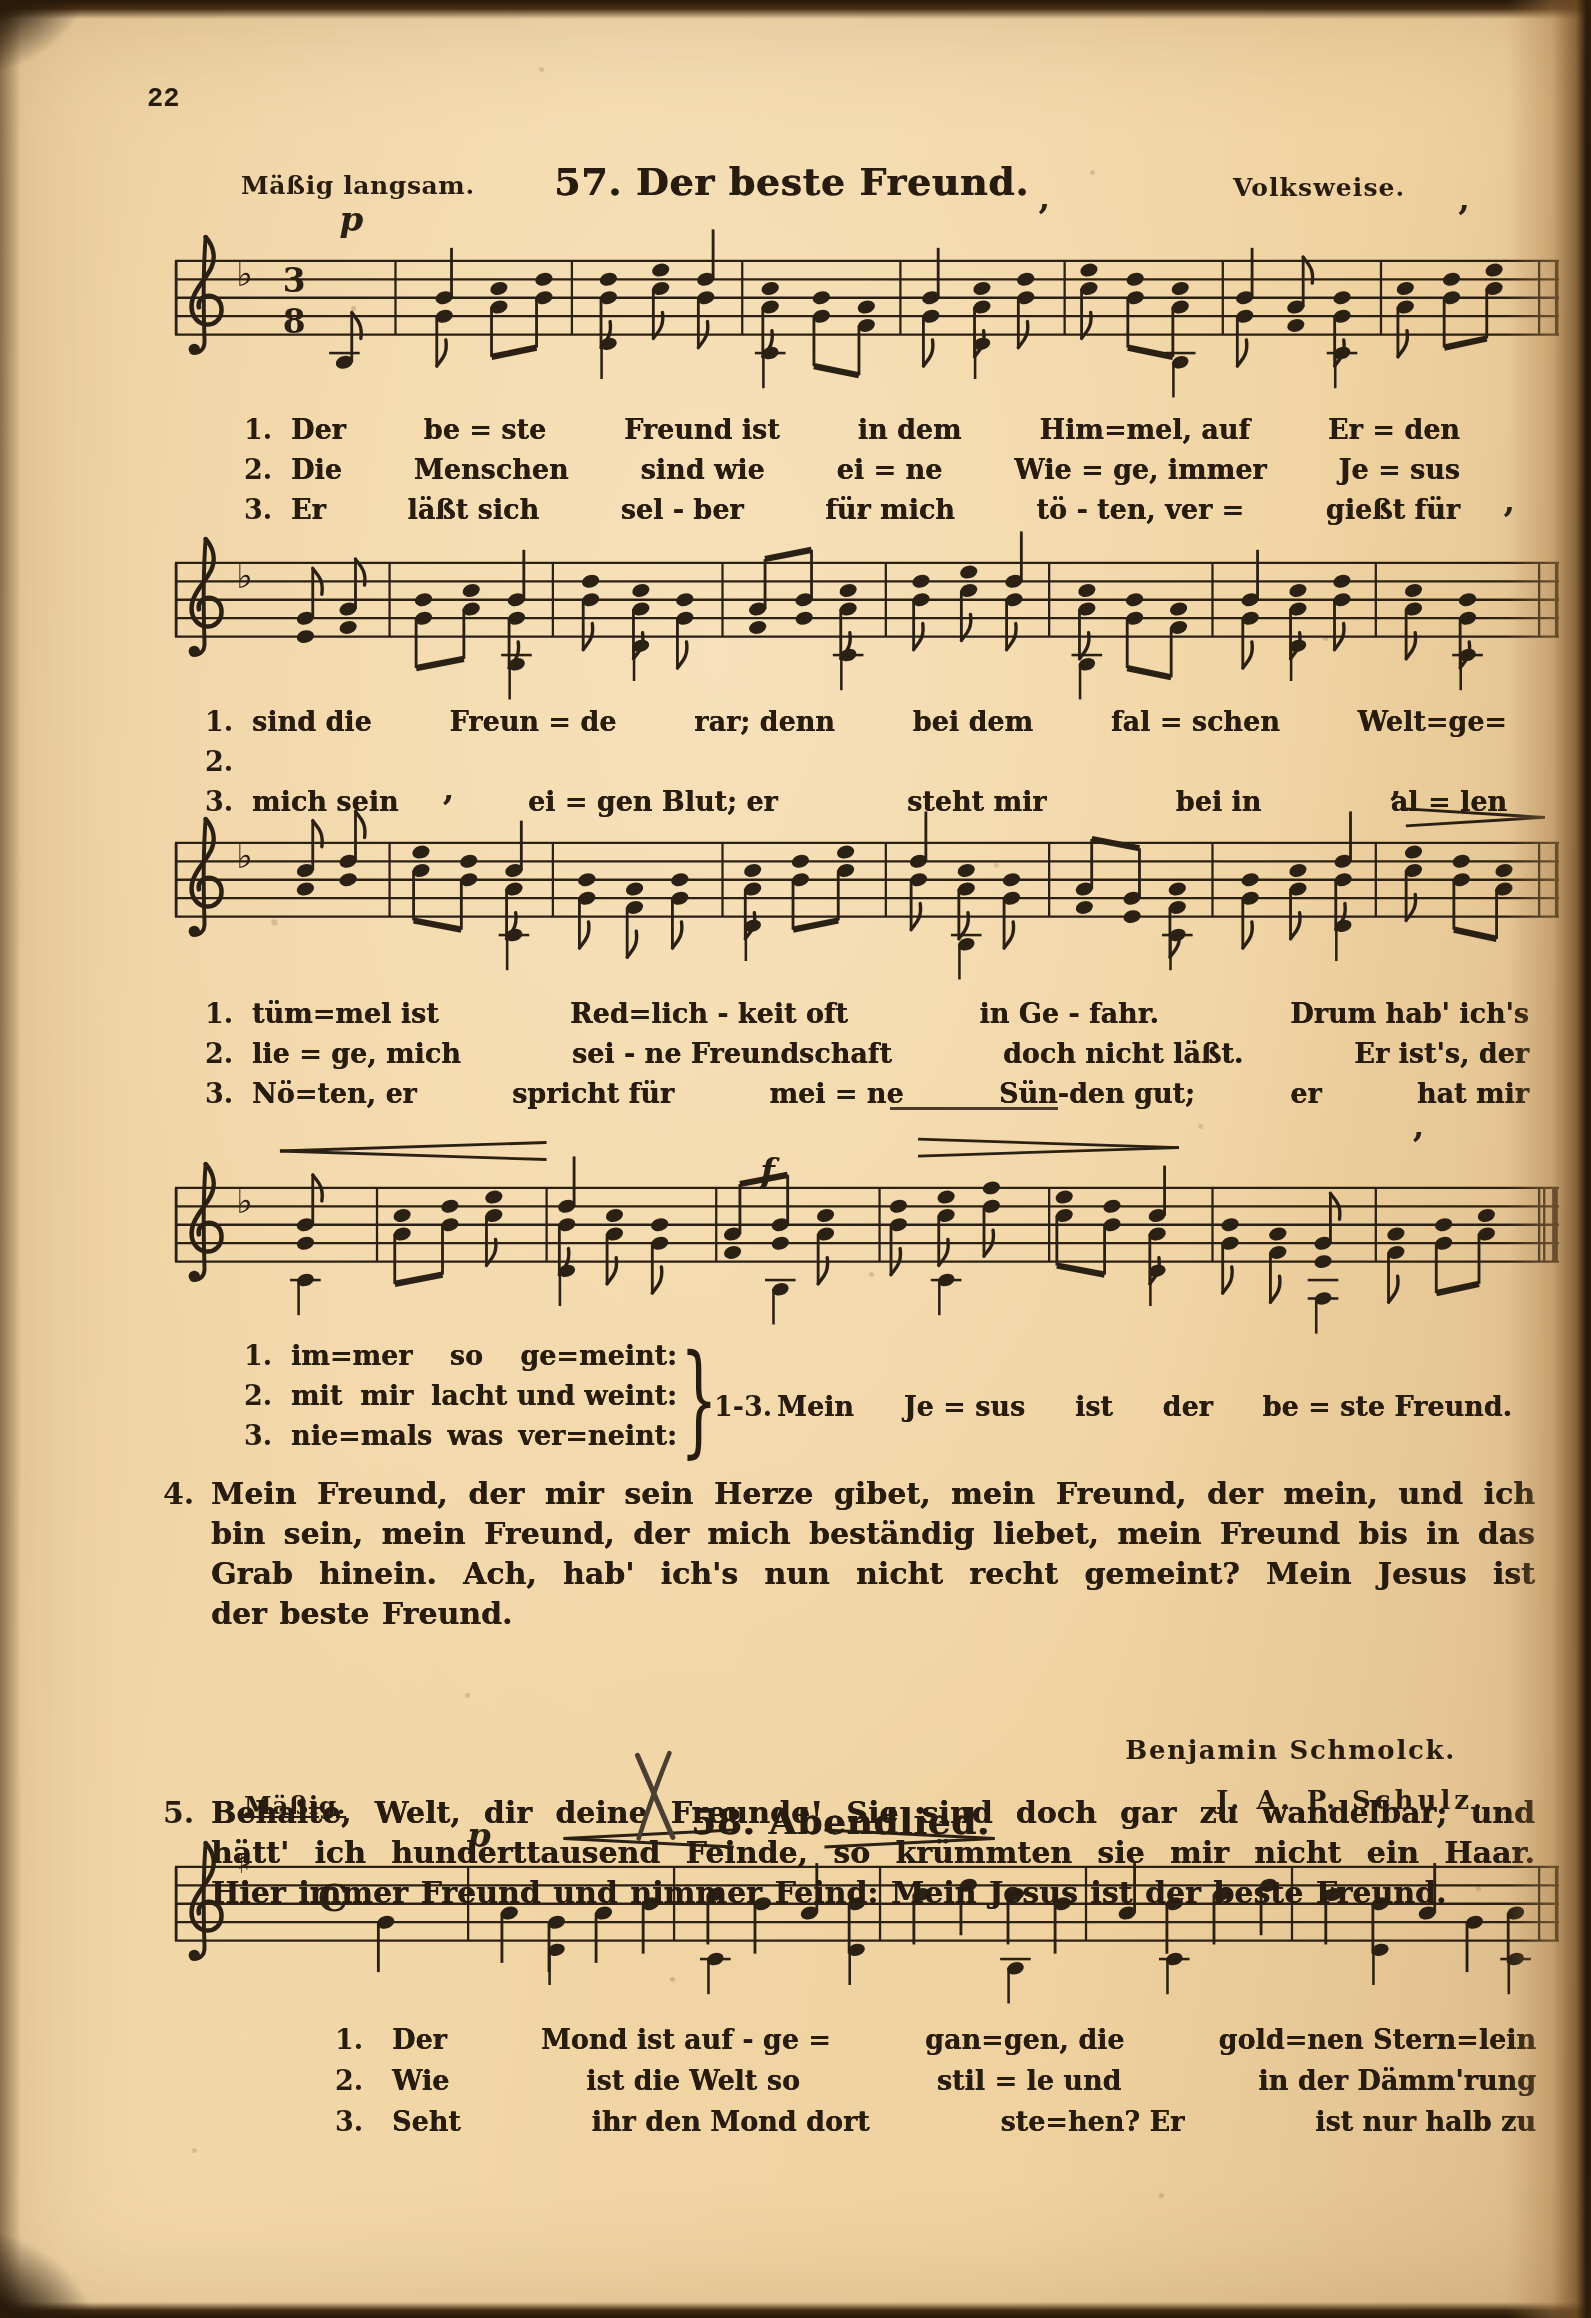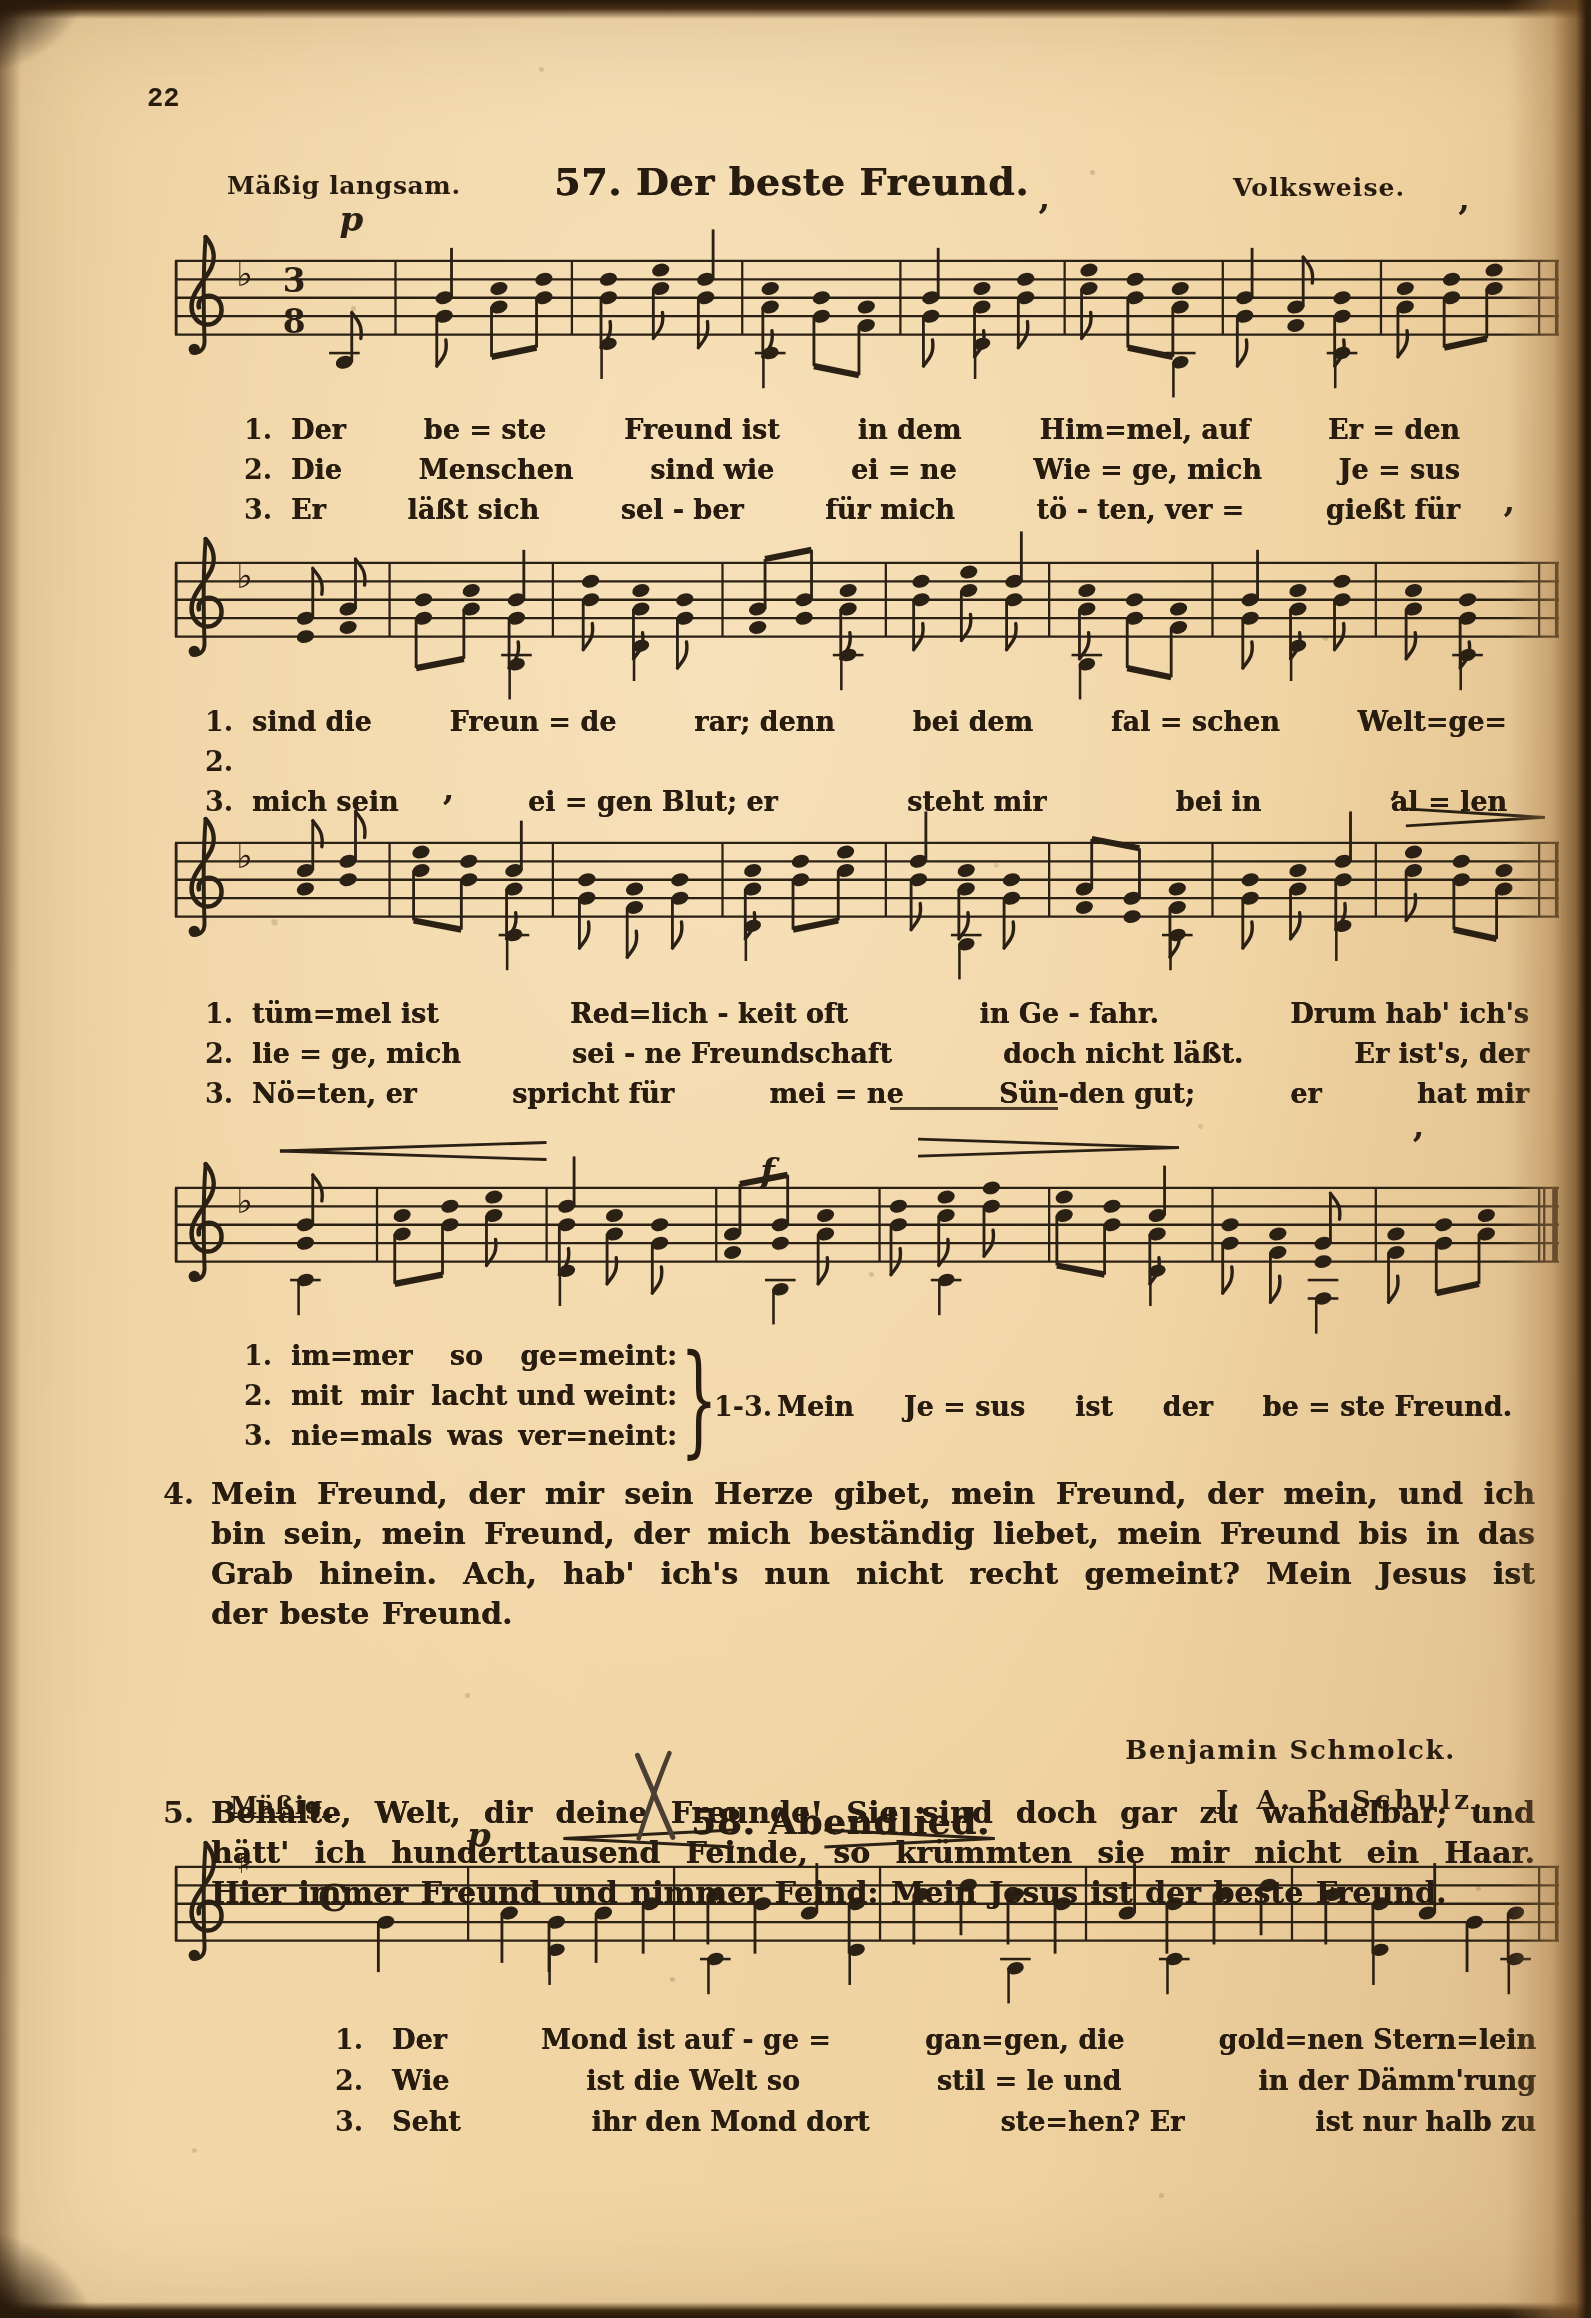--- a/index.html
+++ b/index.html
@@ -27,21 +27,21 @@
     background:radial-gradient(ellipse at 0 100%,#170e06 38%,rgba(23,14,6,0) 75%);}
   .flecks{position:absolute;left:0;top:0;width:2.8px;height:2.8px;border-radius:50%;background:transparent;
     box-shadow:352px 307px 0 1.1px rgba(99,66,33,.22), 1091px 171px 0 1.1px rgba(99,66,33,.2),
       1324px 637px 0 1.1px rgba(99,66,33,.22), 273px 921px 0 1.7px rgba(99,66,33,.18),
       870px 1273px 0 1.1px rgba(99,66,33,.2), 466px 1694px 0 1.1px rgba(99,66,33,.2),
       1410px 1489px 0 1.7px rgba(99,66,33,.18), 671px 1978px 0 1.1px rgba(99,66,33,.22),
       1160px 2194px 0 1.1px rgba(99,66,33,.2), 193px 2149px 0 1.1px rgba(99,66,33,.18),
       1477px 1887px 0 1.1px rgba(99,66,33,.2), 995px 864px 0 1.1px rgba(99,66,33,.16),
       540px 68px 0 1.1px rgba(99,66,33,.18), 1199px 1125px 0 1.1px rgba(99,66,33,.16);}
   .pagenum{font:700 27px "DejaVu Serif",serif;}
-  .tempo{font:700 25px "DejaVu Serif",serif;letter-spacing:0.6px;}
+  .tempo{font:700 25px "DejaVu Serif",serif;letter-spacing:0.6px;margin-left:14px;}
   .title-big{font:700 38px "DejaVu Serif",serif;letter-spacing:0.6px;text-shadow:0.6px 0 0 currentColor;}
   .title-58{font:700 36px "DejaVu Serif",serif;letter-spacing:0.6px;text-shadow:0.6px 0 0 currentColor;}
   .credit{font:700 25px "DejaVu Serif",serif;letter-spacing:1.1px;}
   .composer{font:700 26px "DejaVu Serif",serif;letter-spacing:4px;}
   .attrib{font:700 26px "DejaVu Serif",serif;letter-spacing:1.7px;}
   .verse-block{position:absolute;}
   .verse-line{display:flex;align-items:baseline;height:40px;
     font:700 27px "DejaVu Serif",serif;text-shadow:0.3px 0 0 currentColor;}
   .verse-number{flex:0 0 47px;font-weight:600;text-shadow:none;}
   .verse-segments{flex:1;display:flex;justify-content:space-between;}
@@ -946,21 +946,21 @@
           <span>Er = den</span>
         </span>
       </div>
       <div class="verse-line">
         <span class="verse-number">2.</span>
         <span class="verse-segments">
           <span>Die</span>
           <span>Menschen</span>
           <span>sind wie</span>
           <span>ei = ne</span>
-          <span>Wie = ge, mich</span>
+          <span>Wie = ge, immer</span>
           <span>Je = sus</span>
         </span>
       </div>
       <div class="verse-line">
         <span class="verse-number">3.</span>
         <span class="verse-segments">
           <span>Er</span>
           <span>läßt sich</span>
           <span>sel - ber</span>
           <span>für mich</span>

